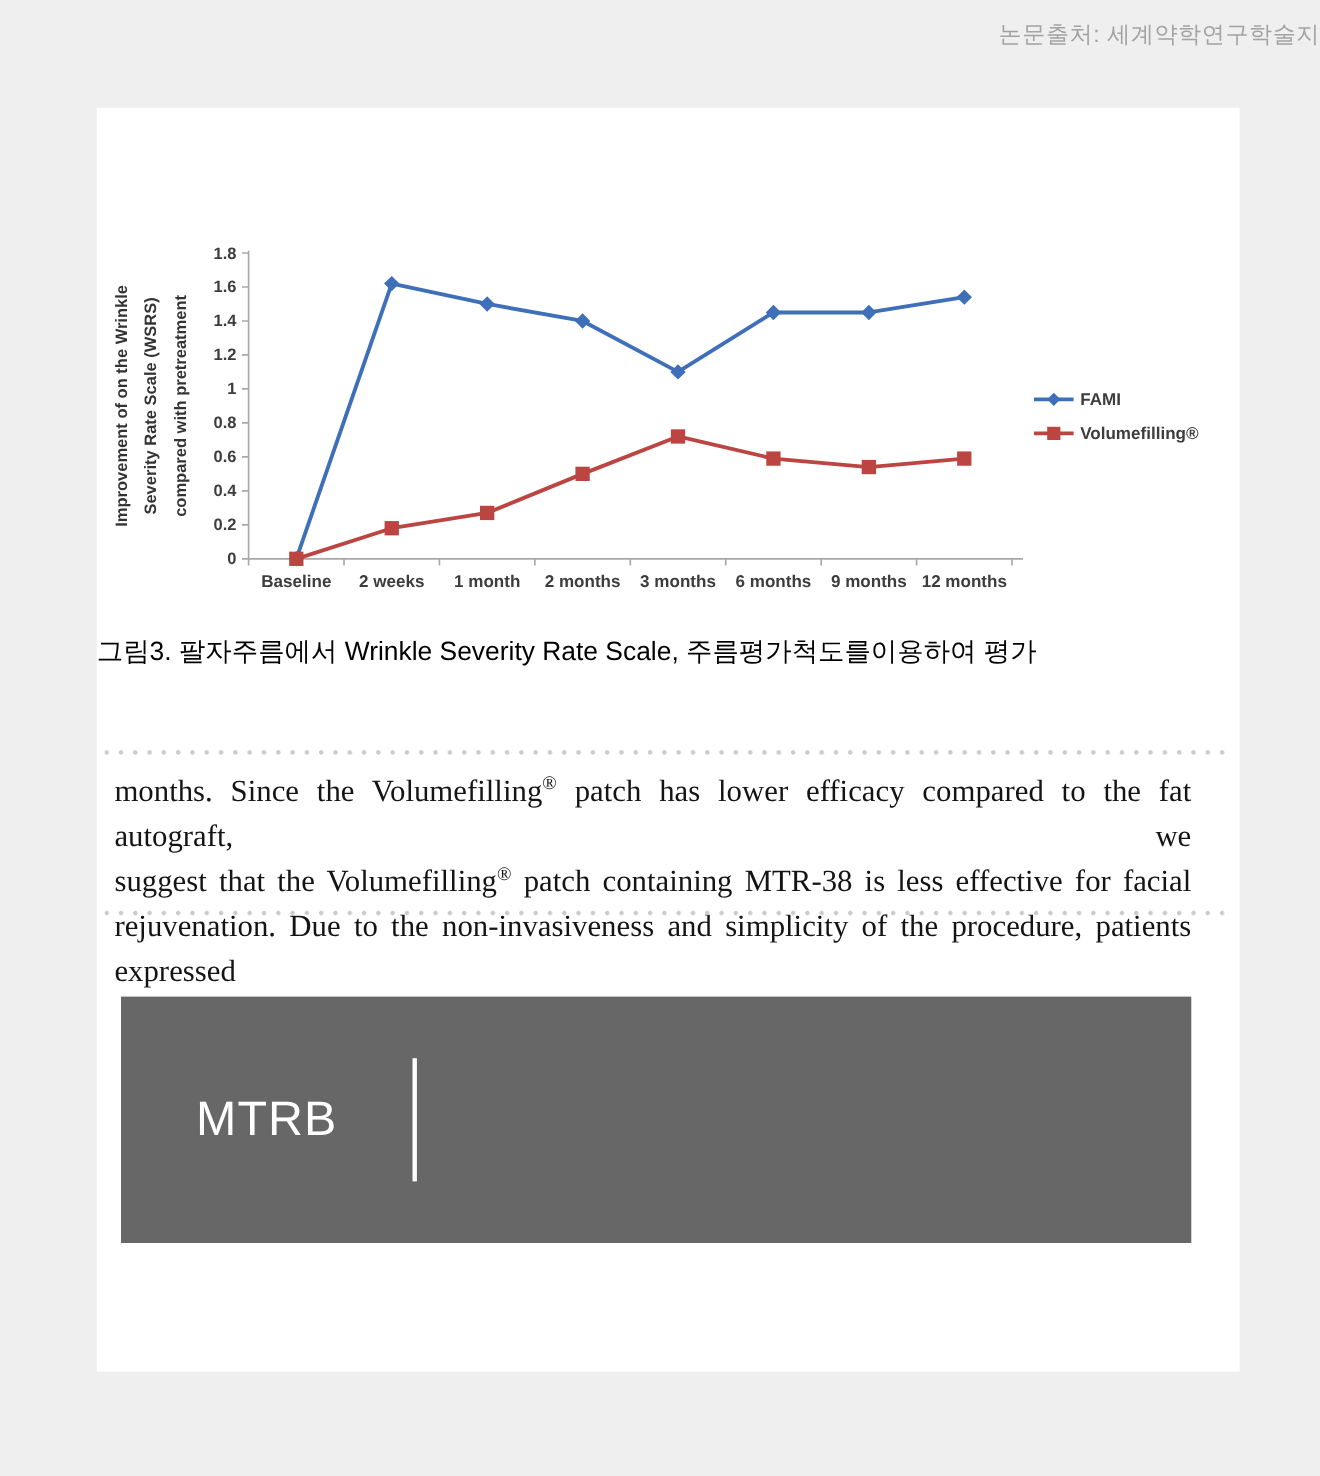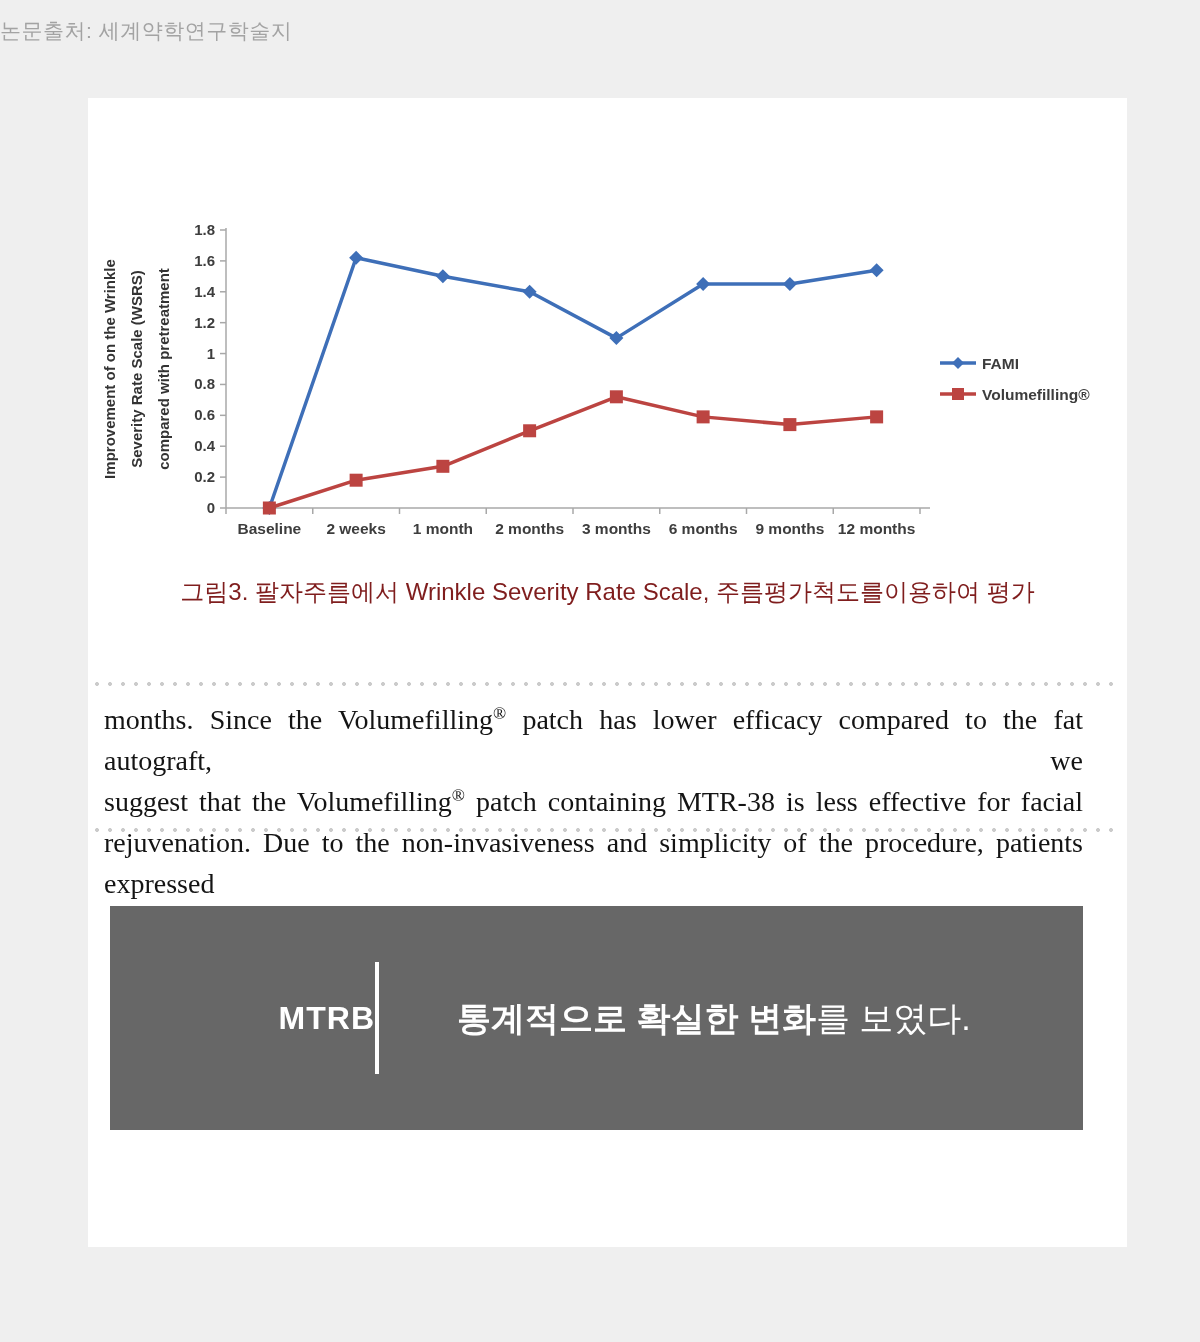--- a/index.html
+++ b/index.html
@@ -7,21 +7,21 @@
   body {
     width: 1200px; height: 1342px;
     background: #efefef;
     font-family: "Liberation Sans", sans-serif;
     position: relative;
     overflow: hidden;
   }
 
   .source-header {
     position: absolute; top: 17px; left: 0; width: 100%;
-    text-align: left;
+    text-align: right;
     font-size: 21px; color: #a3a3a3;
     letter-spacing: 0.5px;
   }
 
   .card {
     position: absolute; left: 88px; top: 98px;
     width: 1039px; height: 1149px;
     background: #ffffff;
   }
 
@@ -32,22 +32,22 @@
   .chart-wrap svg { display: block; }
 
   svg text { font-family: "Liberation Sans", sans-serif; }
   .ax-tick-label { font-size: 15px; font-weight: bold; fill: #3d3d3d; }
   .ax-cat-label  { font-size: 15.5px; font-weight: bold; fill: #3d3d3d; }
   .ax-title     { font-size: 15px; font-weight: bold; fill: #333333; }
   .legend-label { font-size: 15.5px; font-weight: bold; fill: #3d3d3d; }
 
   .figure-caption {
     position: absolute; left: 0; top: 478px; width: 100%;
-    text-align: center;
-    font-size: 24px; color: #7f1d1d;
+    text-align: left;
+    font-size: 24px; color: #000000;
   }
 
   .dotted {
     position: absolute; left: 7px; width: 1024px; height: 4px;
     background-image: radial-gradient(circle at 2px 2px, #cbcbcb 1.8px, transparent 2.2px);
     background-size: 13px 4px; background-repeat: repeat-x;
   }
   .dotted.top { top: 584px; }
   .dotted.bottom { top: 730px; }
 
@@ -68,22 +68,22 @@
 
   .highlight-box {
     position: absolute; left: 22px; top: 808px;
     width: 973px; height: 224px;
     background: #676767;
     color: #ffffff;
     display: flex; align-items: center;
   }
   .hl-keyword {
     width: 265px; flex: 0 0 265px;
-    text-align: right;
-    font-size: 32px; font-weight: 700; letter-spacing: 1px;
+    text-align: center;
+    font-size: 44px; font-weight: 400; letter-spacing: 1px;
     color: #ffffff;
   }
   .hl-divider {
     width: 4px; flex: 0 0 4px; height: 112px;
     background: #ffffff;
   }
   .hl-text {
     margin-left: 78px;
     font-size: 34px; line-height: 52px;
     color: #ffffff;
@@ -177,17 +177,16 @@
     <span class="line"><span>suggest that the Volumefilling</span><sup>®</sup><span> patch containing MTR-38 is less effective for facial</span></span>
     <span class="line"><span>rejuvenation. Due to the non-invasiveness and simplicity of the procedure, patients expressed</span></span>
   </div>
 
   <div class="dotted bottom"></div>
 
   <div class="highlight-box">
     <div class="hl-keyword">MTRB</div>
     <div class="hl-divider"></div>
     <div class="hl-text">
-      <div><b>통계적으로 확실한 변화</b><span>를 보였다.</span></div>
     </div>
   </div>
 
 </div>
 
 </body></html>

